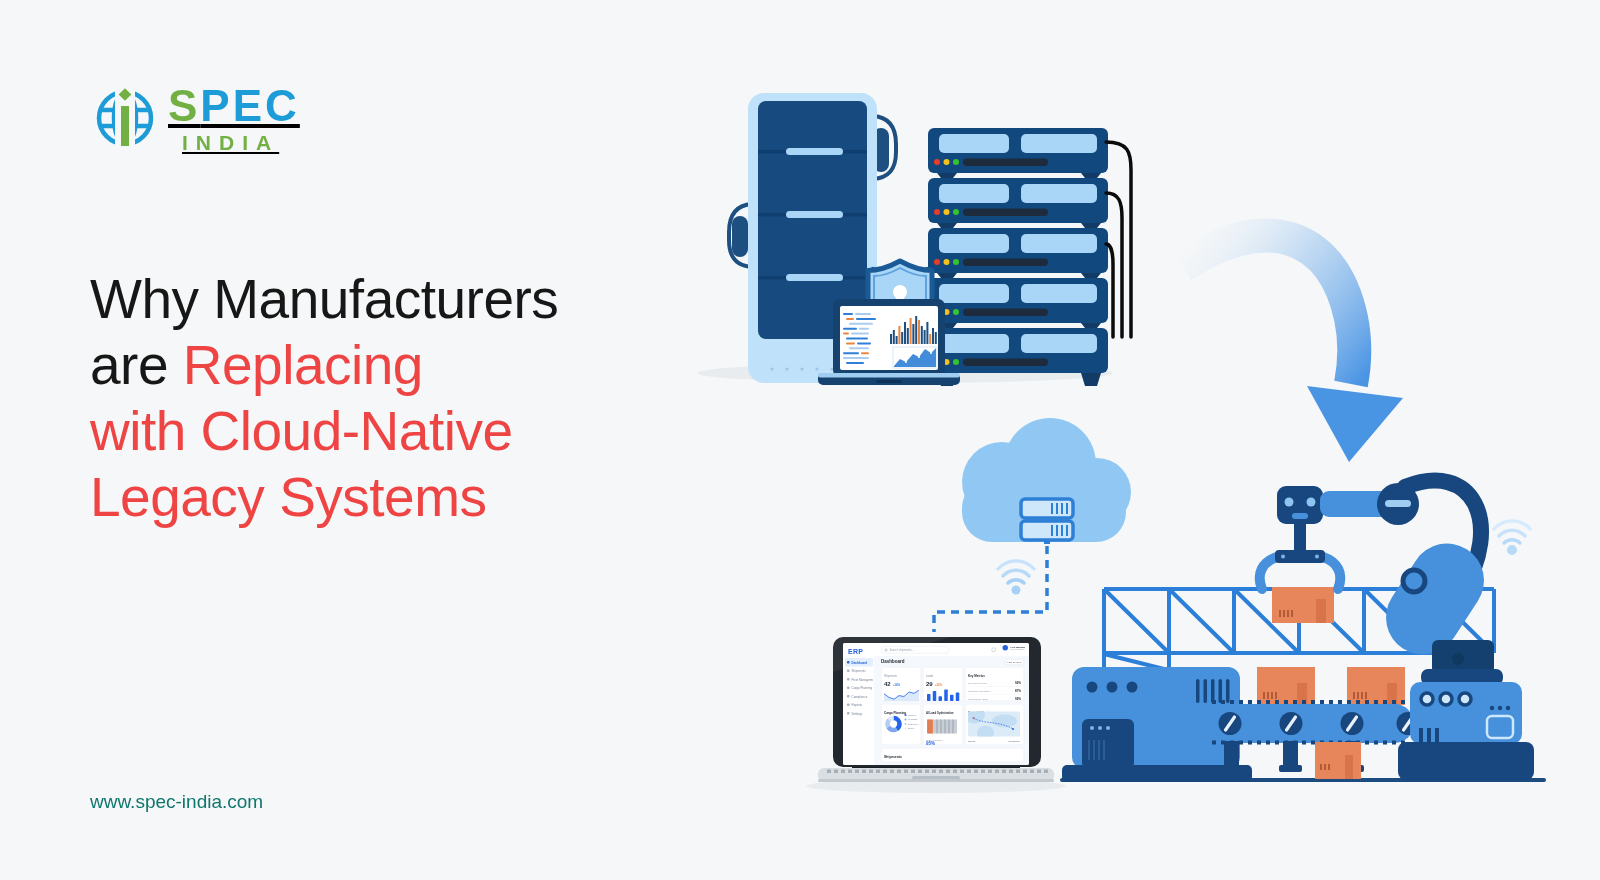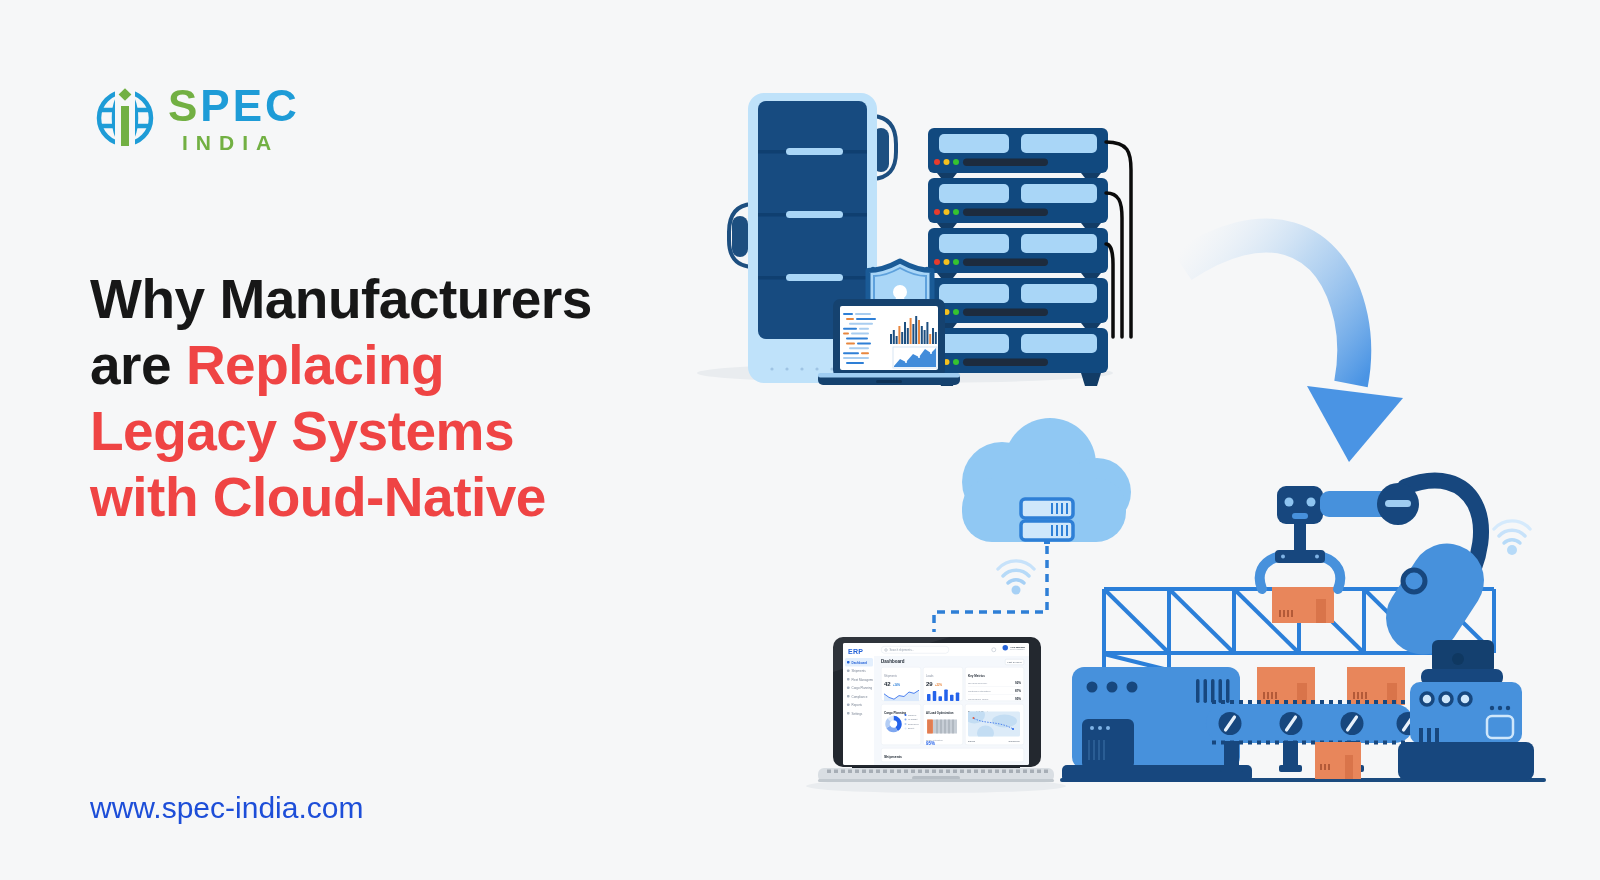--- a/index.html
+++ b/index.html
@@ -1,33 +1,33 @@
 <!DOCTYPE html>
 <html><head>
 <meta charset="utf-8">
 <style>
   html,body{margin:0;padding:0;background:#e9eaec;}
   .stage{position:relative;width:1600px;height:880px;background:#f6f7f8;overflow:hidden;
          font-family:"Liberation Sans",sans-serif;}
 
   
-  .logo{position:absolute;left:92px;top:84px;display:flex;align-items:flex-start;gap:10px;}
+  .logo{position:absolute;left:92px;top:84px;display:flex;align-items:flex-start;gap:10px;text-decoration:underline;}
   .logo-text{display:flex;flex-direction:column;line-height:1;}
   .logo-spec{font-size:44px;font-weight:bold;letter-spacing:3px;}
   .logo-spec .g{color:#72b043;}
   .logo-spec .b{color:#1e9cd7;}
   .logo-india{font-size:21px;font-weight:bold;color:#72b043;letter-spacing:8px;margin:4px 0 0 14px;}
 
   
-  .headline{position:absolute;left:90px;top:266px;font-weight:bold;font-size:55px;
+  .headline{position:absolute;left:90px;top:266px;font-weight:normal;font-size:55px;
             line-height:66px;letter-spacing:-0.5px;color:#171717;}
   .headline .accent{color:#ef4444;}
 
   
-  .site-url{position:absolute;left:90px;top:791px;font-size:30px;color:#1d4ed8;}
+  .site-url{position:absolute;left:90px;top:791px;font-size:19px;color:#0f766e;}
 
   
   svg.scene{position:absolute;left:0;top:0;}
 
   
   .erp-screen{position:absolute;left:843px;top:643px;width:372px;height:244px;
               transform:scale(.5);transform-origin:top left;background:#fff;border-radius:4px;
               overflow:hidden;z-index:5;}
   .erp-side{position:absolute;left:0;top:0;width:62px;height:244px;background:#fff;border-right:1px solid #eef1f5;}
   .erp-logo{position:absolute;left:10px;top:8px;font-size:14px;font-weight:bold;color:#2563d8;letter-spacing:.5px;}
@@ -92,22 +92,22 @@
     </svg>
     <div class="logo-text">
       <div class="logo-spec"><span class="g">S</span><span class="b">PEC</span></div>
       <div class="logo-india">INDIA</div>
     </div>
   </div>
 
   <div class="headline">
     <div><span>Why Manufacturers</span></div>
     <div><span>are</span> <span class="accent">Replacing</span></div>
+    <div class="accent"><span>with Cloud-Native</span></div>
     <div class="accent"><span>Legacy Systems</span></div>
-    <div class="accent"><span>with Cloud-Native</span></div>
   </div>
 
   <div class="site-url">www.spec-india.com</div>
 
   <svg class="scene" width="1600" height="880" viewBox="0 0 1600 880">
     <defs>
       <linearGradient id="arrowGrad" gradientUnits="userSpaceOnUse" x1="1182" y1="250" x2="1355" y2="390">
         <stop offset="0" stop-color="#cfe3f7" stop-opacity="0"></stop>
         <stop offset="0.45" stop-color="#9cc6ef" stop-opacity="0.6"></stop>
         <stop offset="1" stop-color="#4a94e4" stop-opacity="1"></stop>

